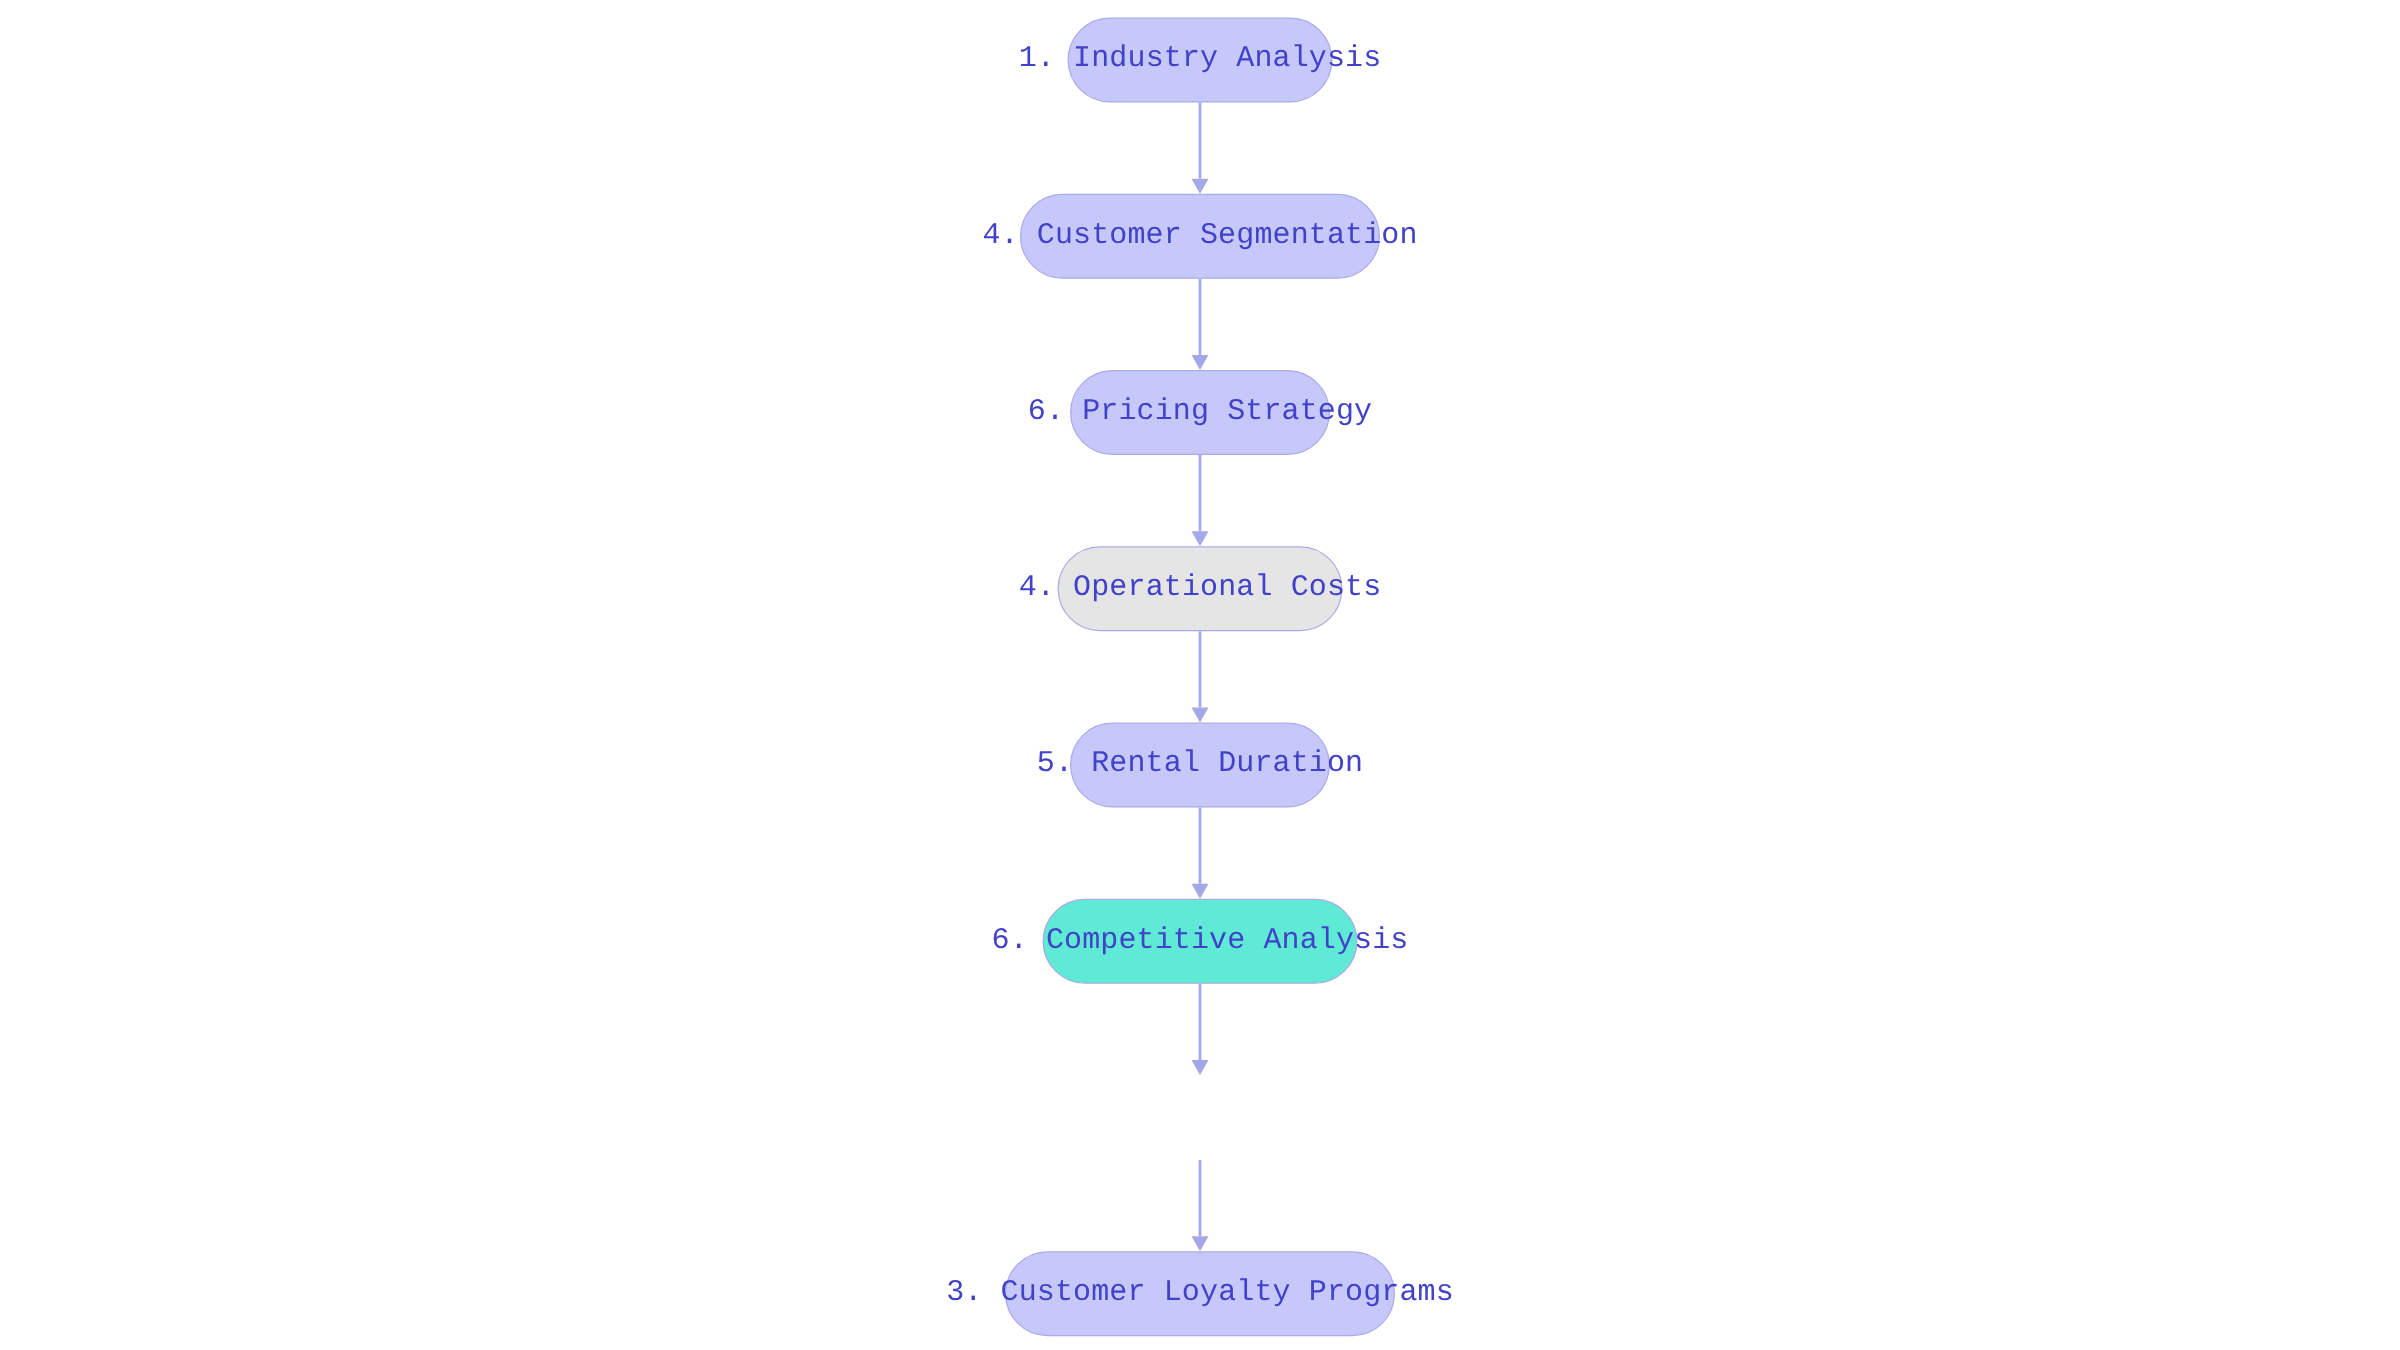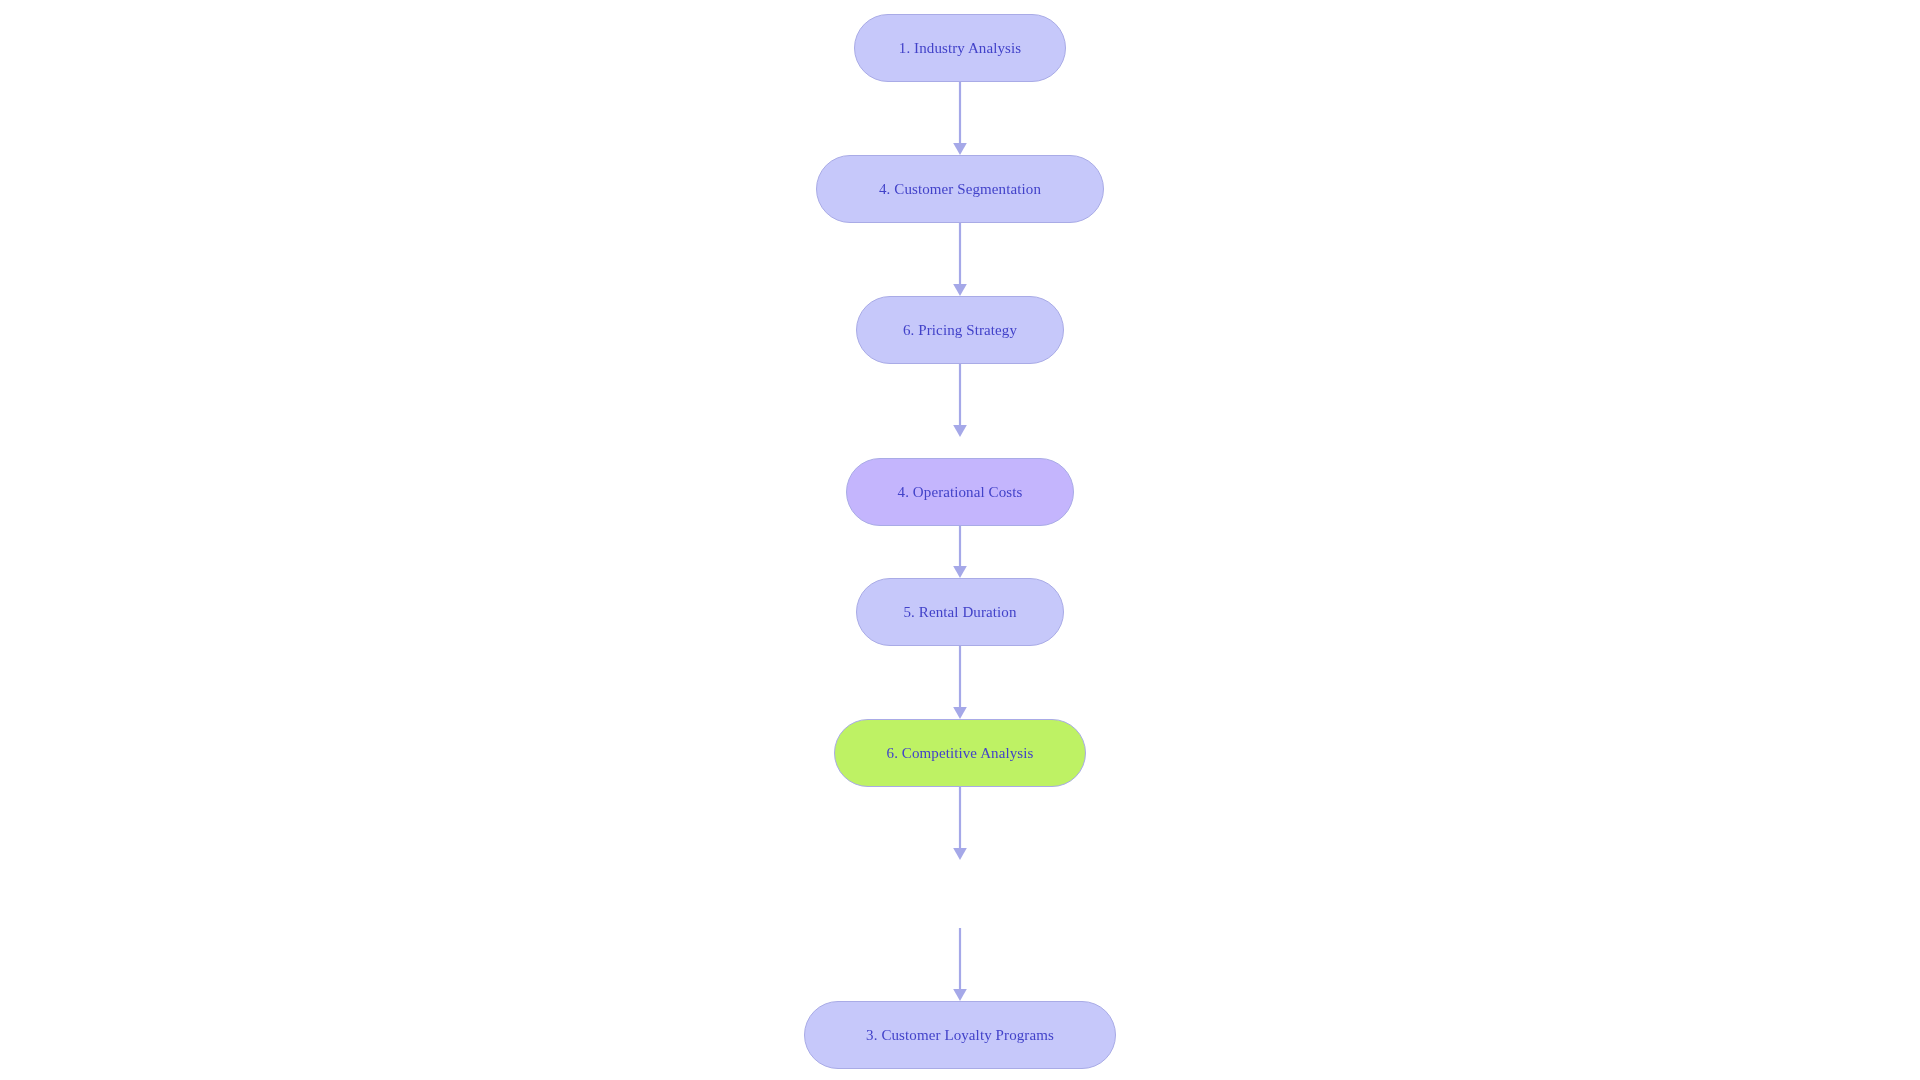--- a/index.html
+++ b/index.html
@@ -28,22 +28,22 @@
     display: flex;
     align-items: center;
     justify-content: center;
     background: #c6c8fa;
     border: 1.6px solid #a9abe6;
     border-radius: 34px;
     padding: 0 34px;
     white-space: nowrap;
   }
   .flow-node-label {
-    font-family: Liberation Serif, serif;
-    font-size: 15px;
+    font-family: Liberation Mono, monospace;
+    font-size: 24px;
     font-weight: 400;
     letter-spacing: 0.1px;
     color: #4242c9;
     line-height: 1;
     user-select: none;
   }
   .flow-connector {
     position: absolute;
     left: 50%;
     transform: translateX(-50%);
@@ -103,25 +103,25 @@
     </div>
     <div class="flow-node" style="top: 14px; width: 212px; background: rgb(198, 200, 250); border-color: rgb(169, 171, 230);">
       <span class="flow-node-label" style="color: rgb(66, 66, 201);">1. Industry Analysis</span>
     </div>
     <div class="flow-node" style="top: 155px; width: 288px; background: rgb(198, 200, 250); border-color: rgb(169, 171, 230);">
       <span class="flow-node-label" style="color: rgb(66, 66, 201);">4. Customer Segmentation</span>
     </div>
     <div class="flow-node" style="top: 296px; width: 208px; background: rgb(198, 200, 250); border-color: rgb(169, 171, 230);">
       <span class="flow-node-label" style="color: rgb(66, 66, 201);">6. Pricing Strategy</span>
     </div>
-    <div class="flow-node" style="top: 458px; width: 228px; background: #c4b5fd; border-color: rgb(169, 171, 230);">
+    <div class="flow-node" style="top: 437px; width: 228px; background: #e5e5e5; border-color: rgb(169, 171, 230);">
       <span class="flow-node-label" style="color: rgb(66, 66, 201);">4. Operational Costs</span>
     </div>
     <div class="flow-node" style="top: 578px; width: 208px; background: rgb(198, 200, 250); border-color: rgb(169, 171, 230);">
       <span class="flow-node-label" style="color: rgb(66, 66, 201);">5. Rental Duration</span>
     </div>
-    <div class="flow-node" style="top: 719px; width: 252px; background: #bef264; border-color: rgb(169, 171, 230);">
+    <div class="flow-node" style="top: 719px; width: 252px; background: #5eead4; border-color: rgb(169, 171, 230);">
       <span class="flow-node-label" style="color: rgb(66, 66, 201);">6. Competitive Analysis</span>
     </div>
     <div class="flow-node" style="top: 1001px; width: 312px; background: rgb(198, 200, 250); border-color: rgb(169, 171, 230);">
       <span class="flow-node-label" style="color: rgb(66, 66, 201);">3. Customer Loyalty Programs</span>
     </div>
   </div>
 
 </body></html>

